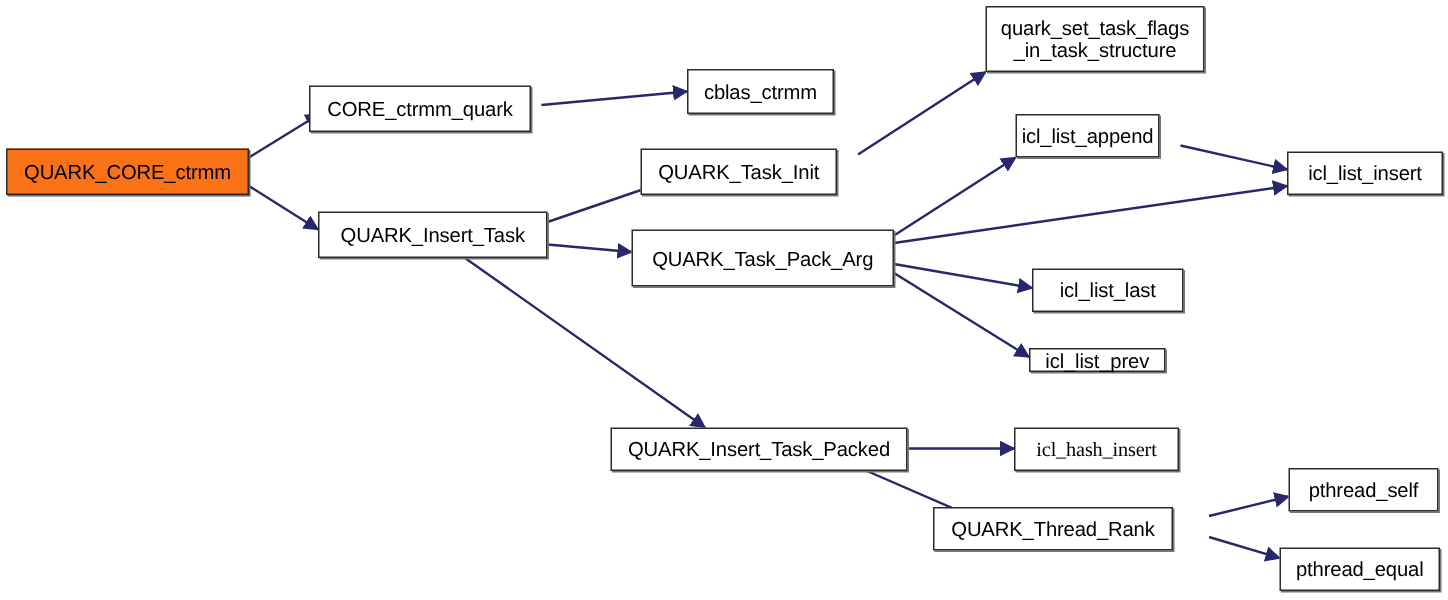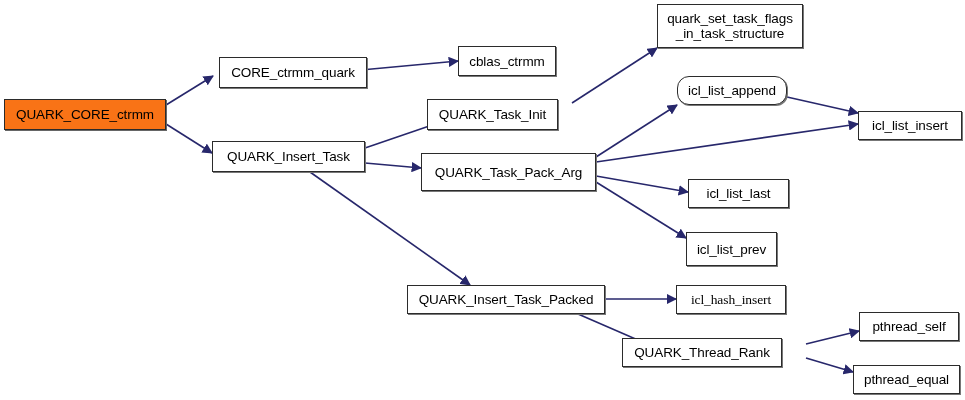--- a/index.html
+++ b/index.html
@@ -75,31 +75,31 @@
         <polyline points="787,97 858,113" fill="none" stroke="#27276b" stroke-width="1.6" marker-end="url(#arrow)"></polyline>
         <polyline points="605,299 676,299" fill="none" stroke="#27276b" stroke-width="1.6" marker-end="url(#arrow)"></polyline>
         <polyline points="578,314 654,347" fill="none" stroke="#27276b" stroke-width="1.6" marker-end="url(#arrow)"></polyline>
         <polyline points="806,344 859,331" fill="none" stroke="#27276b" stroke-width="1.6" marker-end="url(#arrow)"></polyline>
         <polyline points="806,358 853,372" fill="none" stroke="#27276b" stroke-width="1.6" marker-end="url(#arrow)"></polyline>
       </g>
   </svg>
 
   <div id="nodes-layer">
       <div class="node root" style="left: 4px; top: 99px; width: 162px; height: 31px;"><span class="label">QUARK_CORE_ctrmm</span></div>
-      <div class="node" style="left: 219px; top: 57px; width: 148px; height: 31px; align-items: center;"><span class="label">CORE_ctrmm_quark</span></div>
+      <div class="node" style="left: 206px; top: 57px; width: 148px; height: 31px; align-items: center;"><span class="label">CORE_ctrmm_quark</span></div>
       <div class="node" style="left: 212px; top: 141px; width: 153px; height: 31px;"><span class="label">QUARK_Insert_Task</span></div>
       <div class="node" style="left: 458px; top: 46px; width: 98px; height: 30px;"><span class="label">cblas_ctrmm</span></div>
       <div class="node" style="left: 427px; top: 99px; width: 131px; height: 31px;"><span class="label">QUARK_Task_Init</span></div>
       <div class="node" style="left: 421px; top: 153px; width: 175px; height: 38px; justify-content: center;"><span class="label">QUARK_Task_Pack_Arg</span></div>
       <div class="node" style="left: 407px; top: 285px; width: 198px; height: 29px;"><span class="label">QUARK_Insert_Task_Packed</span></div>
       <div class="node" style="left: 657px; top: 4px; width: 146px; height: 44px;"><span class="label">quark_set_task_flags
 _in_task_structure</span></div>
-      <div class="node" style="left: 677px; top: 76px; width: 110px; height: 29px; border-radius: 12px;"><span class="label">icl_list_append</span></div>
-      <div class="node" style="left: 858px; top: 111px; width: 104px; height: 29px;"><span class="label">icl_list_insert</span></div>
+      <div class="node" style="left: 677px; top: 76px; width: 96px; height: 29px;"><span class="label">icl_list_append</span></div>
+      <div class="node" style="left: 858px; top: 101px; width: 104px; height: 29px;"><span class="label">icl_list_insert</span></div>
       <div class="node" style="left: 688px; top: 179px; width: 101px; height: 29px;"><span class="label">icl_list_last</span></div>
-      <div class="node" style="left: 686px; top: 232px; width: 91px; height: 34px;"><span class="label">icl_list_prev</span></div>
+      <div class="node" style="left: 686px; top: 232px; width: 91px; height: 16px;"><span class="label">icl_list_prev</span></div>
       <div class="node" style="left: 676px; top: 285px; width: 110px; height: 29px; font-family: Liberation Serif, serif;"><span class="label">icl_hash_insert</span></div>
       <div class="node" style="left: 622px; top: 338px; width: 160px; height: 29px;"><span class="label">QUARK_Thread_Rank</span></div>
       <div class="node" style="left: 859px; top: 312px; width: 100px; height: 29px;"><span class="label">pthread_self</span></div>
       <div class="node" style="left: 853px; top: 365px; width: 107px; height: 29px;"><span class="label">pthread_equal</span></div>
     </div>
 
 </div>
 
 </body></html>

